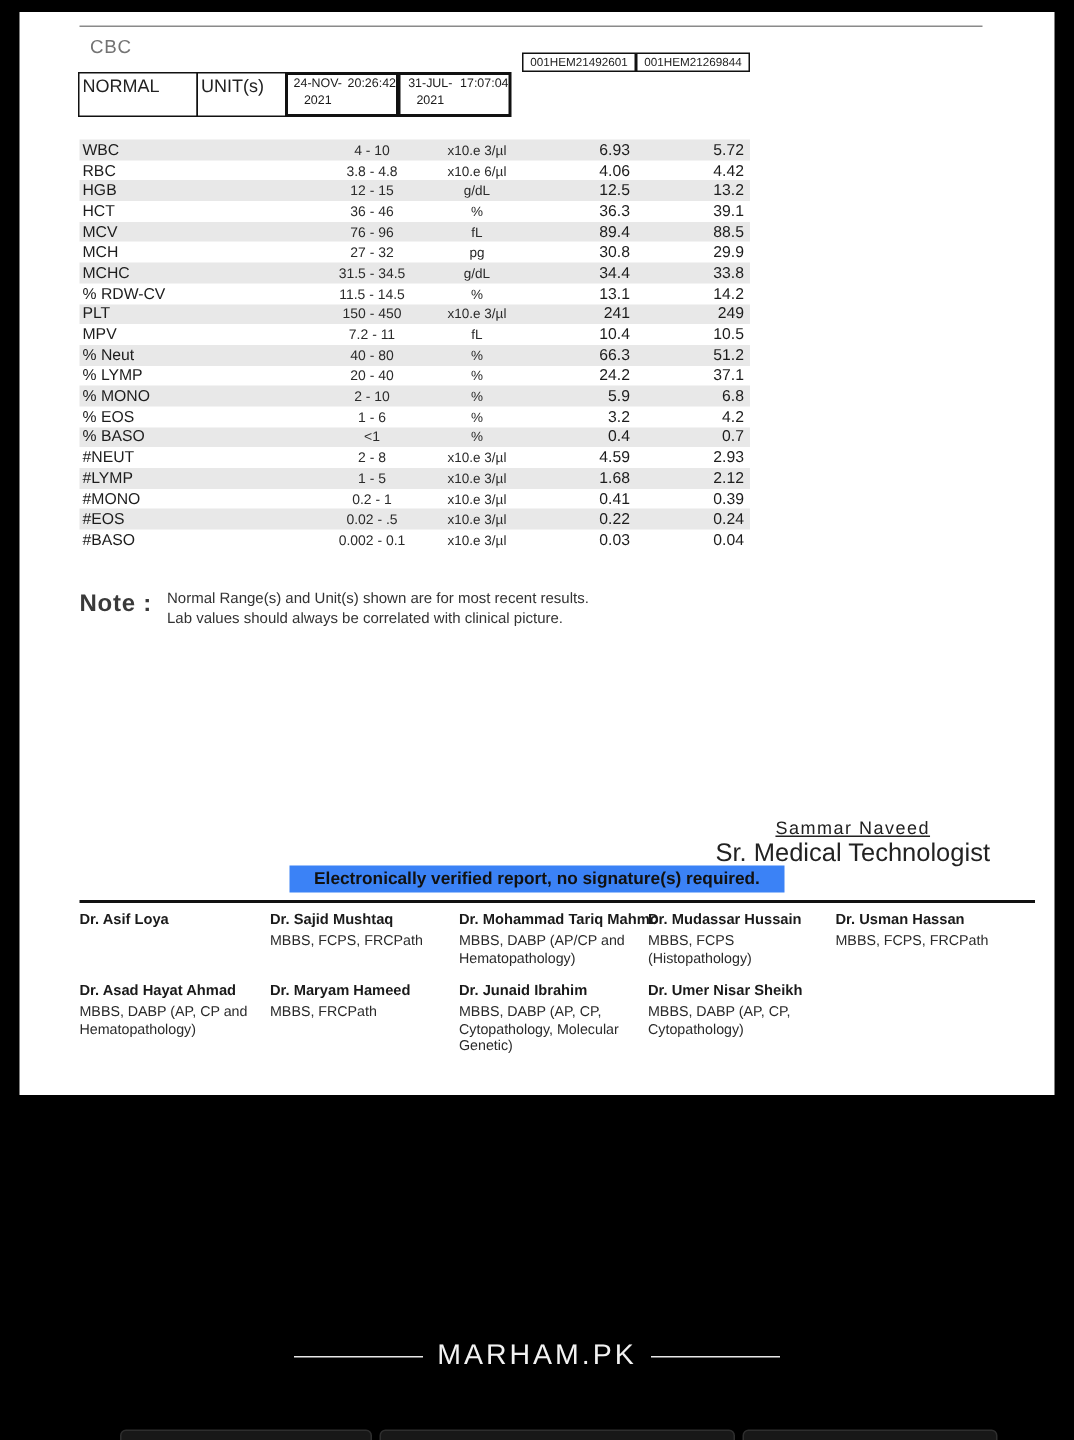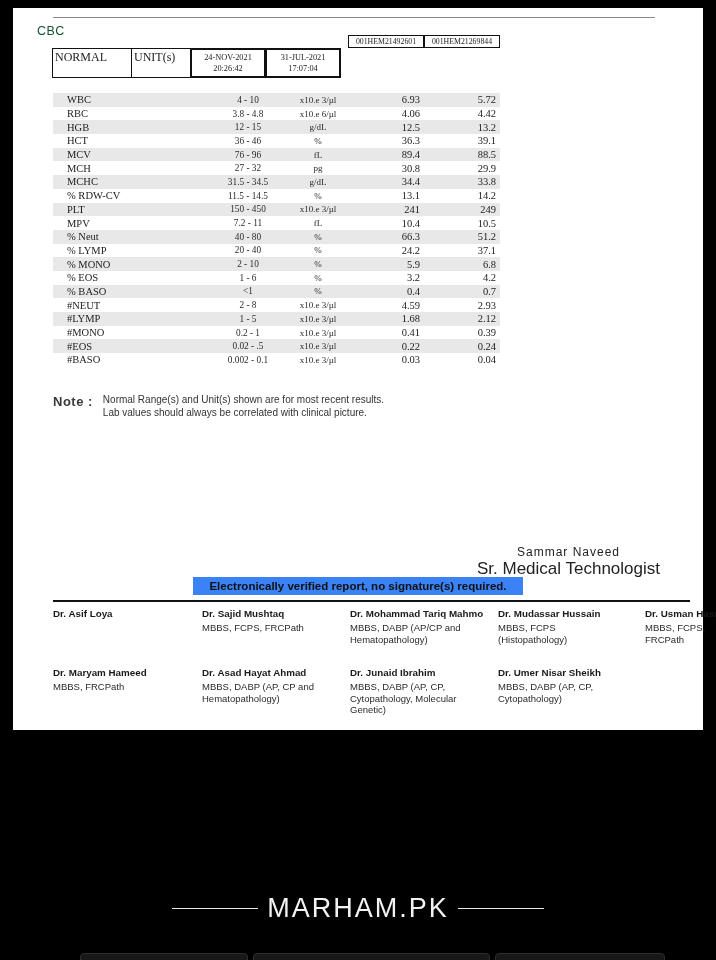--- a/index.html
+++ b/index.html
@@ -18,27 +18,27 @@
     background: #fff;
   }
   .top-rule {
     position: absolute;
     left: 40px; top: 9px;
     width: 602px; height: 1px;
     background: #8a8a8a;
   }
   .report-title {
     position: absolute;
-    left: 24px; top: 16px;
+    left: 47px; top: 16px;
     font-size: 12.5px;
     letter-spacing: 0.5px;
-    color: #14532d;
-  }
-  
-  .lab-table { position: absolute; left: 40px; top: 27px; width: 447px; font-family: Liberation Serif, serif; }
+    color: #737373;
+  }
+  
+  .lab-table { position: absolute; left: 40px; top: 27px; width: 447px; }
   .acc-row { position: relative; height: 13px; }
   .acc-cell {
     position: absolute; top: 0;
     width: 76px; height: 13px;
     border: 1px solid #111;
     font-size: 7.8px;
     text-align: center;
     line-height: 11px;
     color: #222;
     background: #fff;
@@ -53,38 +53,38 @@
     padding: 1px 2px;
   }
   .hdr-test   { width: 155px; }
   .hdr-normal { width: 80px;  margin-left: -1px; }
   .hdr-unit   { width: 60px;  margin-left: -1px; }
   .hdr-date {
     width: 76px; margin-left: -1px;
     border: 2px solid #111;
     font-size: 8.3px;
     text-align: center;
-    display: flex; flex-direction: column; justify-content: center;
+    display: flex; flex-direction: row; justify-content: center;
     line-height: 11px;
     padding: 0;
   }
   .rows { margin-top: 15px; }
   .lab-row { display: flex; height: 13.7px; align-items: center; }
   .lab-row:nth-child(odd) { background: #e8e8e8; }
-  .c-test   { width: 155px; font-size: 10.5px; padding-left: 14px; color: #1c1c1c; }
+  .c-test   { width: 155px; font-size: 10.5px; padding-left: 2px; color: #1c1c1c; }
   .c-normal { width: 80px;  font-size: 9.3px;  text-align: center; color: #2a2a2a; }
   .c-unit   { width: 60px;  font-size: 9px;    text-align: center; color: #2a2a2a; }
   .c-v1, .c-v2 { width: 76px; font-size: 10.5px; text-align: right; padding-right: 4px; color: #1c1c1c; }
   
   .note { position: absolute; left: 40px; top: 386px; display: flex; gap: 10px; }
-  .note-label { font-size: 13px; font-weight: bold; color: #3a3a3a; letter-spacing: 0.5px; }
+  .note-label { font-size: 16px; font-weight: bold; color: #3a3a3a; letter-spacing: 0.5px; }
   .note-lines { font-size: 10px; color: #333; line-height: 12.5px; }
   
   .signature { position: absolute; right: 43px; top: 537px; text-align: center; }
-  .sig-name { font-size: 12px; color: #222; letter-spacing: 1px; }
+  .sig-name { font-size: 12px; color: #222; letter-spacing: 1px; text-decoration: underline; }
   .sig-role { font-size: 17px; color: #222; margin-top: 0; }
   
   .banner-wrap { position: absolute; left: 0; top: 568px; width: 690px; text-align: center; }
   .banner {
     display: inline-block;
     background: #3b82f6;
     font-size: 11.5px;
     font-weight: bold;
     color: #111;
     padding: 3px 16px;
@@ -97,36 +97,35 @@
   }
   
   .doctors {
     position: absolute;
     left: 40px; top: 600px;
     width: 645px;
     display: grid;
     grid-template-columns: 127px 126px 126px 125px 1fr;
     row-gap: 10px;
     column-gap: 0;
-    gap: 22px;
   }
   .doctor { padding-right: 6px; overflow: visible; }
   .doc-name { font-size: 9.8px; font-weight: bold; color: #1a1a1a; white-space: nowrap; margin-bottom: 3px; }
   .doc-quals { font-size: 9.5px; color: #2a2a2a; line-height: 11.5px; }
   
   .brand {
     position: absolute;
     left: 0; top: 893px; width: 716px;
     display: flex; align-items: center; justify-content: center;
     gap: 9px;
   }
   .brand-line { width: 86px; height: 1px; background: #e8e8e8; }
   .brand-text {
     color: #f2f2f2;
-    font-size: 27px;
+    font-size: 19px;
     letter-spacing: 2px;
     font-weight: normal;
   }
   .bottom-btn {
     position: absolute;
     top: 953px; height: 22px;
     background: #181818;
     border: 1px solid #2e2e2e;
     border-radius: 4px;
   }
@@ -358,27 +357,27 @@
     <div class="doc-name">Dr. Mudassar Hussain</div>
     <div class="doc-quals">MBBS, FCPS (Histopathology)</div>
   </div>
 
   <div class="doctor">
     <div class="doc-name">Dr. Usman Hassan</div>
     <div class="doc-quals">MBBS, FCPS, FRCPath</div>
   </div>
 
   <div class="doctor">
+    <div class="doc-name">Dr. Asad Hayat Ahmad</div>
+    <div class="doc-quals">MBBS, DABP (AP, CP and Hematopathology)</div>
+  </div>
+
+  <div class="doctor">
     <div class="doc-name">Dr. Maryam Hameed</div>
     <div class="doc-quals">MBBS, FRCPath</div>
-  </div>
-
-  <div class="doctor">
-    <div class="doc-name">Dr. Asad Hayat Ahmad</div>
-    <div class="doc-quals">MBBS, DABP (AP, CP and Hematopathology)</div>
   </div>
 
   <div class="doctor">
     <div class="doc-name">Dr. Junaid Ibrahim</div>
     <div class="doc-quals">MBBS, DABP (AP, CP, Cytopathology, Molecular Genetic)</div>
   </div>
 
   <div class="doctor">
     <div class="doc-name">Dr. Umer Nisar Sheikh</div>
     <div class="doc-quals">MBBS, DABP (AP, CP, Cytopathology)</div>

